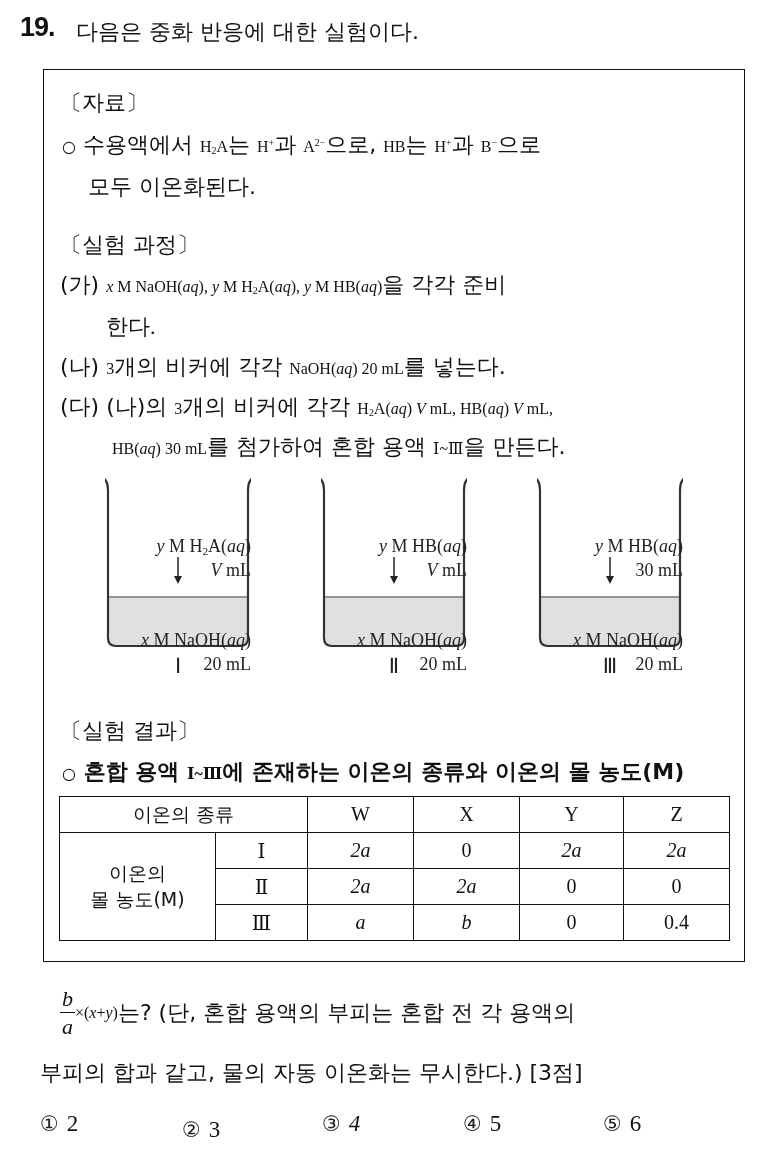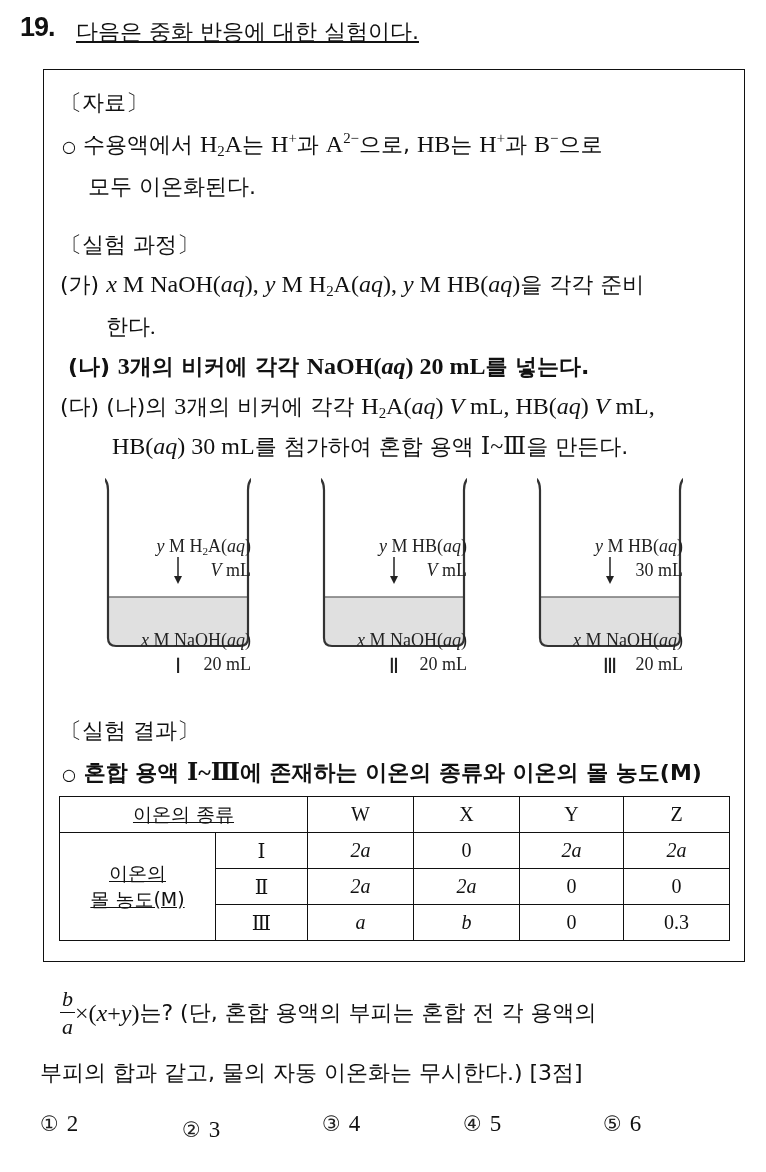--- a/index.html
+++ b/index.html
@@ -2,35 +2,35 @@
 <html><head>
 <meta charset="utf-8">
 <style>
   html, body { margin: 0; padding: 0; background: #ffffff; }
   body {
     width: 766px; height: 1172px; position: relative; overflow: hidden;
     font-family: "DejaVu Serif", "Liberation Serif", serif;
     color: #111;
   }
   .abs { position: absolute; white-space: nowrap; }
-  .ko { font-family: "DejaVu Sans", "Liberation Sans", sans-serif; text-decoration: underline; }
+  .ko { font-family: "DejaVu Sans", "Liberation Sans", sans-serif; }
   .it { font-style: italic; font-family: "Liberation Serif", "DejaVu Serif", serif; }
   sub, sup { font-size: 0.62em; line-height: 0; }
   sup { vertical-align: 0.6em; }
   sub { vertical-align: -0.25em; }
 
   .qnum { left: 20px; top: 12px; font-size: 27px; font-weight: bold; font-family: Liberation Sans, sans-serif; letter-spacing: -1px; }
   .qtitle { left: 76px; top: 17px; font-size: 22px; }
 
   .box {
     position: absolute; left: 43px; top: 69px; width: 702px; height: 893px;
     border: 1.5px solid #111; box-sizing: border-box;
   }
   .line { font-size: 22px; font-family: "DejaVu Sans", "Liberation Sans", sans-serif; }
-  .line .m { font-family: "Liberation Serif", "DejaVu Serif", serif; font-size: 24px; }
+  .line .m { font-family: "Liberation Serif", "DejaVu Serif", serif; font-size: 16px; }
 
   .beaker {
     position: absolute; top: 476px; width: 146px; height: 172px;
   }
   .beaker svg { position: absolute; left: 0; top: 0; }
   .bk-text {
     position: absolute; left: 0; width: 100%; text-align: right;
     font-family: "Liberation Serif", "DejaVu Serif", serif; font-size: 18px; color: #222; margin-top: 32px;
   }
   .bk-label {
@@ -74,21 +74,21 @@
 <div class="abs line" style="left:88px; top:172px;">모두 이온화된다.</div>
 
 <div class="abs line" style="left:60px; top:230px;">〔실험 과정〕</div>
 
 <div class="abs line" style="left:60px; top:270px;">
   <span>(가)</span>
   <span class="m"><span class="it">x</span><span> M  NaOH(</span><span class="it">aq</span><span>), </span><span class="it">y</span><span> M  H</span><sub>2</sub><span>A(</span><span class="it">aq</span><span>), </span><span class="it">y</span><span> M  HB(</span><span class="it">aq</span><span>)</span></span><span>을 각각 준비</span>
 </div>
 <div class="abs line" style="left:106px; top:312px;font-family:Liberation Serif, serif;">한다.</div>
 
-<div class="abs line" style="left:68px; top:352px;font-weight:bold;">
+<div class="abs line" style="left:60px; top:352px;">
   <span>(나)</span>
   <span class="m">3</span><span>개의 비커에 각각 </span><span class="m"><span>NaOH(</span><span class="it">aq</span><span>)  20 mL</span></span><span>를 넣는다.</span>
 </div>
 
 <div class="abs line" style="left:60px; top:392px;">
   <span>(다)</span>
   <span>(나)의 </span><span class="m">3</span><span>개의 비커에 각각 </span><span class="m"><span>H</span><sub>2</sub><span>A(</span><span class="it">aq</span><span>)  </span><span class="it">V</span><span> mL, HB(</span><span class="it">aq</span><span>)  </span><span class="it">V</span><span> mL,</span></span>
 </div>
 <div class="abs line" style="left:112px; top:432px;">
   <span class="m"><span>HB(</span><span class="it">aq</span><span>)  30 mL</span></span><span>를 첨가하여 혼합 용액 </span><span class="m">Ⅰ~Ⅲ</span><span>을 만든다.</span>
@@ -169,27 +169,27 @@
     <td class="it">2a</td>
     <td class="it">2a</td>
     <td>0</td>
     <td>0</td>
   </tr>
   <tr>
     <td>Ⅲ</td>
     <td class="it">a</td>
     <td class="it">b</td>
     <td>0</td>
-    <td>0.3</td>
+    <td>0.4</td>
   </tr>
 </tbody>
   </table>
 
 <div class="abs line" style="left:60px; top:988px;">
   <span class="frac"><span class="num">b</span><span class="den">a</span></span><span class="m" style="vertical-align:middle;"><span>×(</span><span class="it">x</span><span>+</span><span class="it">y</span><span>)</span></span><span style="vertical-align:middle;">는? (단, 혼합 용액의 부피는 혼합 전 각 용액의</span>
 </div>
 <div class="abs line" style="left:40px; top:1058px;text-align:right;">부피의 합과 같고, 물의 자동 이온화는 무시한다.) [3점]</div>
 
 <div class="abs choice" style="left:40px;"><span class="circ">①</span><span class="val">2</span></div>
 <div class="abs choice" style="left:182px;margin-top:6px;"><span class="circ">②</span><span class="val">3</span></div>
-<div class="abs choice" style="left:322px;"><span class="circ">③</span><span class="val">4</span></div>
+<div class="abs choice" style="left:322px;font-style:italic;"><span class="circ">③</span><span class="val">4</span></div>
 <div class="abs choice" style="left:463px;"><span class="circ">④</span><span class="val">5</span></div>
 <div class="abs choice" style="left:603px;"><span class="circ">⑤</span><span class="val">6</span></div>
 
 </body></html>

